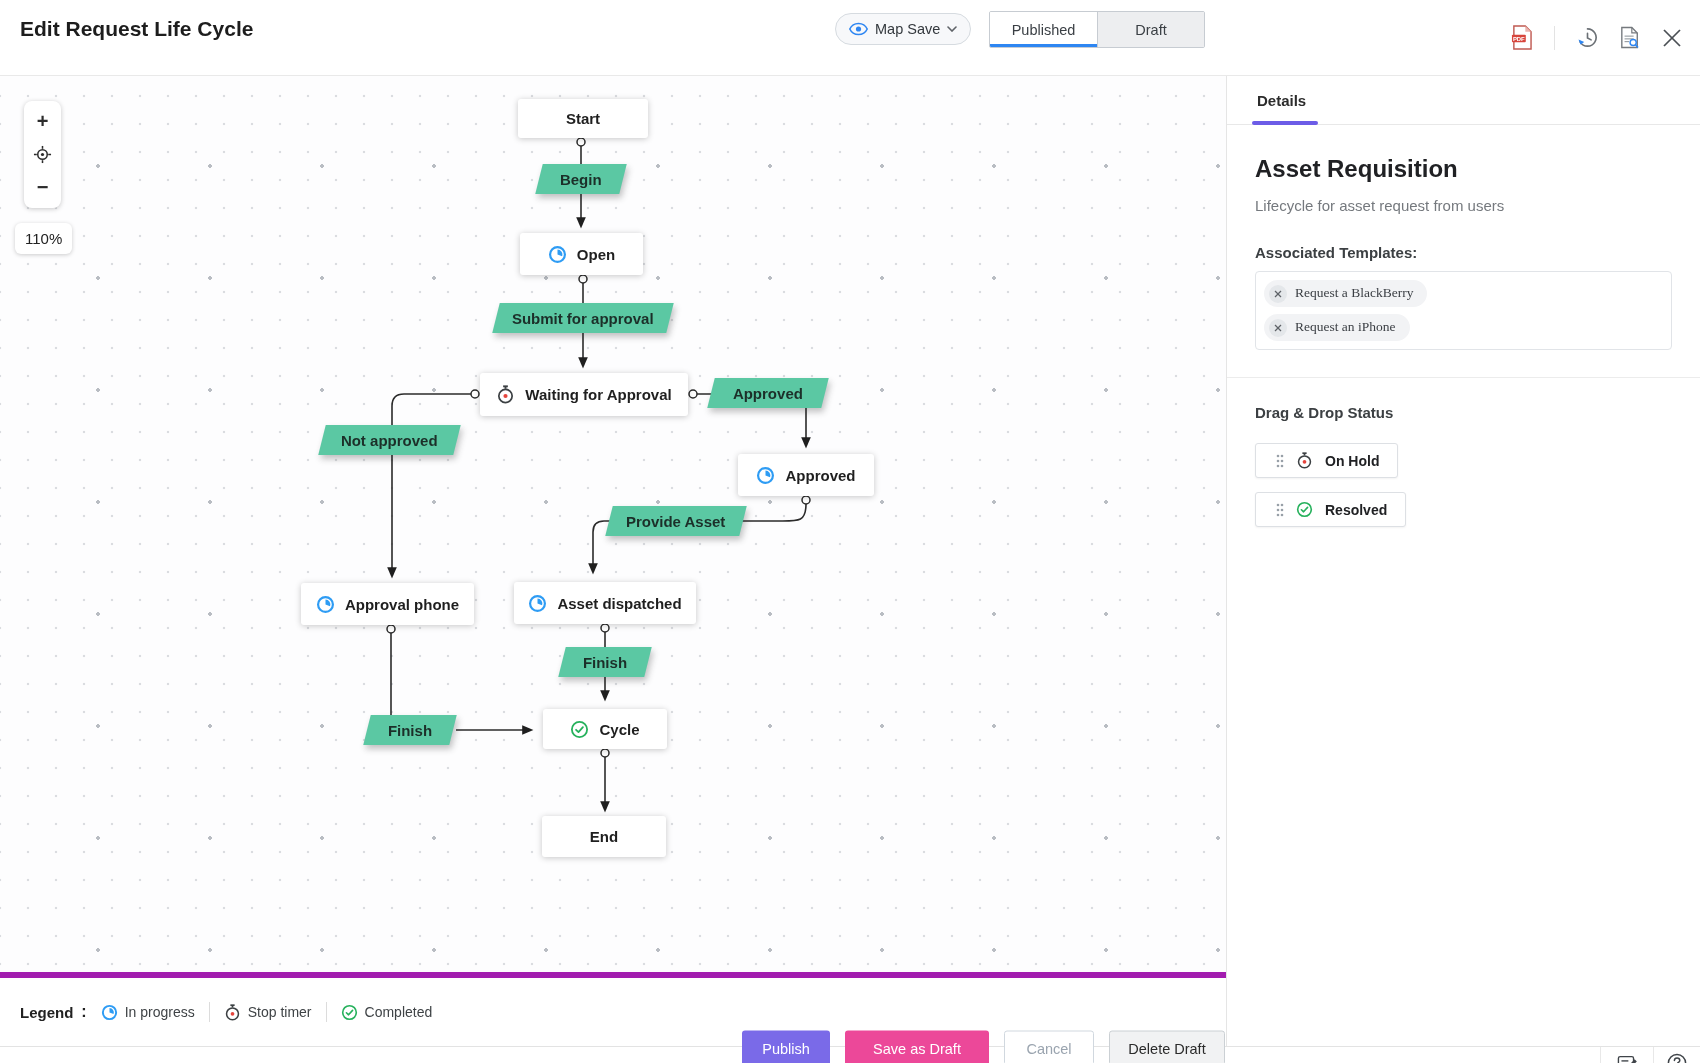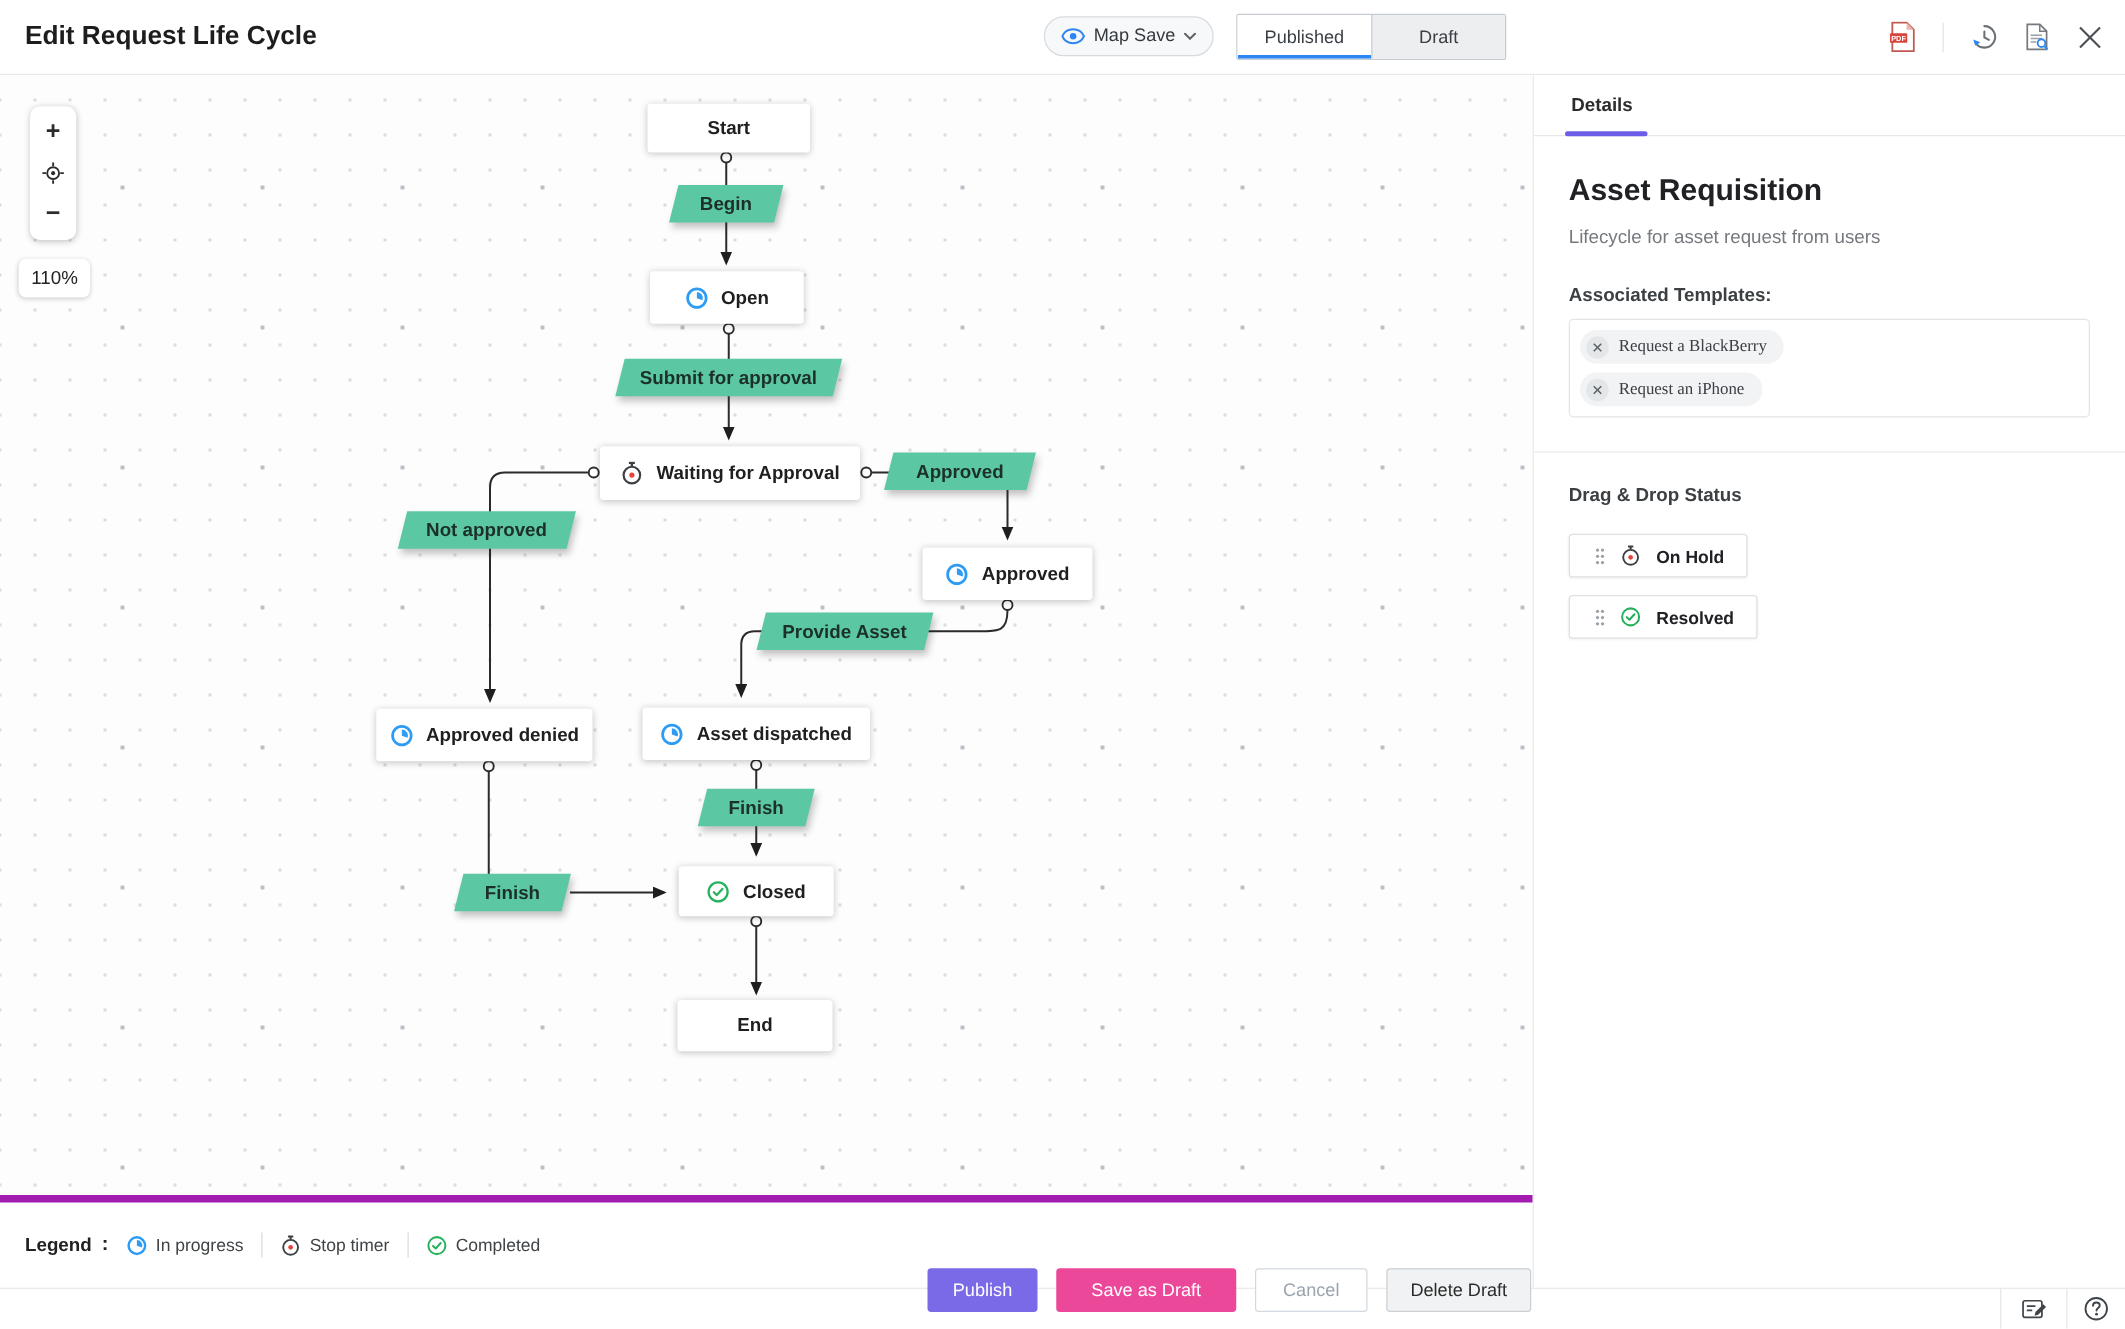--- a/index.html
+++ b/index.html
@@ -1,20 +1,20 @@
 <!DOCTYPE html>
 <html><head>
 <meta charset="utf-8">
 <style>
   * { margin:0; padding:0; box-sizing:border-box; }
   html,body { width:1700px; height:1063px; overflow:hidden; background:#fff;
     font-family:"Liberation Sans","DejaVu Sans",sans-serif; color:#222; }
 
   
-  .header { position:relative; height:60px; background:#fff; border-bottom:1px solid #e9e9e9;padding-left:41px; }
+  .header { position:relative; height:76px; background:#fff; border-bottom:1px solid #e9e9e9;padding-left:41px; }
   .page-title { position:absolute; left:20px; top:17px; font-size:21px; font-weight:700; color:#1d1d1d; }
   .view-pill { position:absolute; left:835px; top:13px; height:32px; display:flex; align-items:center;
     gap:7px; padding:0 13px; border:1px solid #d6dbe0; border-radius:16px; background:#f7f8fa; cursor:pointer; }
   .view-pill .lbl { font-size:14.5px; color:#33383d; font-weight:500; }
   .mode-tabs { position:absolute; left:989px; top:11px; height:37px; display:flex;
     border:1px solid #c7ccd2; border-radius:2px; overflow:hidden; }
   .mode-tab { width:107px; display:flex; align-items:center; justify-content:center;
     font-size:14.5px; color:#3a3f44; cursor:pointer; background:#edeef0; }
   .mode-tab.active { background:#fff; box-shadow:inset 0 -3px 0 #2E86F2; }
   .mode-tab + .mode-tab { border-left:1px solid #c7ccd2; }
@@ -251,21 +251,21 @@
 
       <div class="transition" style="left:609px;top:430px;width:134px;height:30px;">
         <span>Provide Asset</span>
       </div>
 
       <div class="node" style="left:301px;top:507px;width:173px;height:42px;">
         <svg width="19" height="19" viewBox="0 0 20 20">
             <circle cx="10" cy="10" r="7.8" fill="none" stroke="#2E9CF4" stroke-width="2.3"></circle>
             <path d="M10 10 L10 4.8 A5.2 5.2 0 0 1 14.8 11.8 Z" fill="#2E9CF4"></path>
           </svg>
-        <span>Approved denied</span>
+        <span>Approval phone</span>
       </div>
 
       <div class="node" style="left:514px;top:506px;width:182px;height:42px;">
         <svg width="19" height="19" viewBox="0 0 20 20">
             <circle cx="10" cy="10" r="7.8" fill="none" stroke="#2E9CF4" stroke-width="2.3"></circle>
             <path d="M10 10 L10 4.8 A5.2 5.2 0 0 1 14.8 11.8 Z" fill="#2E9CF4"></path>
           </svg>
         <span>Asset dispatched</span>
       </div>
 
@@ -275,21 +275,21 @@
 
       <div class="transition" style="left:367px;top:639px;width:86px;height:30px;">
         <span>Finish</span>
       </div>
 
       <div class="node" style="left:543px;top:633px;width:124px;height:40px;">
         <svg width="19" height="19" viewBox="0 0 20 20">
             <circle cx="10" cy="10" r="8" fill="none" stroke="#26B15C" stroke-width="1.9"></circle>
             <path d="M6.4 10.3 L8.9 12.7 L13.6 7.5" fill="none" stroke="#26B15C" stroke-width="1.9" stroke-linecap="round" stroke-linejoin="round"></path>
           </svg>
-        <span>Closed</span>
+        <span>Cycle</span>
       </div>
 
       <div class="node" style="left:542px;top:740px;width:124px;height:41px;">
         <span>End</span>
       </div>
     </div>
 
     <div class="action-bar">
       <div class="legend">
         <span class="legend-label">Legend</span>

